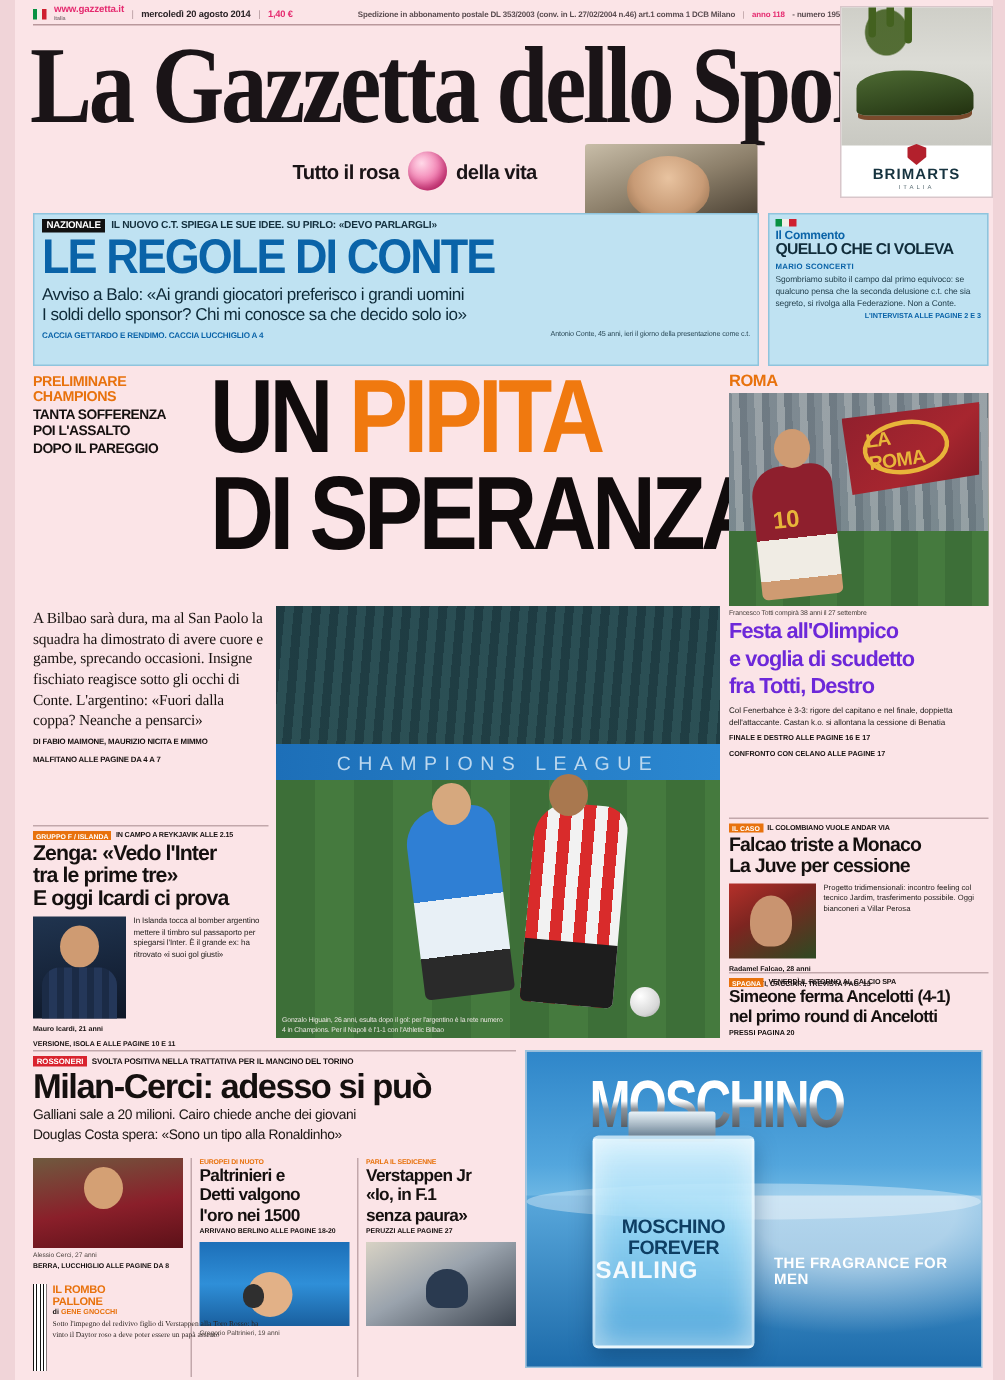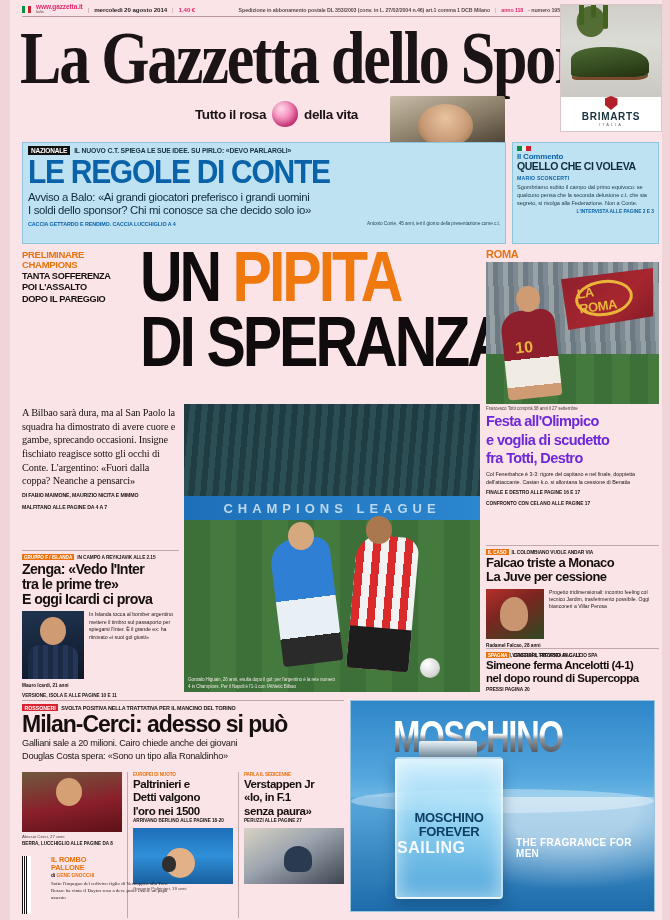--- a/index.html
+++ b/index.html
@@ -159,21 +159,21 @@
   
   .mainphoto {
     position: absolute; left: 184px; top: 404px; width: 296px; height: 288px;
     background: linear-gradient(180deg,#2a4a2c 0%,#3f6b3a 45%,#2f5630 100%);
     overflow: hidden;
   }
   .mp-stand { position:absolute; left:0; top:0; width:100%; height:92px;
     background: repeating-linear-gradient(95deg,#1d3a45 0 6px,#2a4e58 6px 12px); opacity:.9; }
   .mp-board { position:absolute; left:0; top:92px; width:100%; height:26px;
     background: linear-gradient(90deg,#1d6fb8,#2b87d0); }
-  .mp-board span{ display:block; text-align:center; font-size:13px; font-weight:bold; color:#bcd8ef; letter-spacing:5px; line-height:26px;}
+  .mp-board span{ display:block; text-align:center; font-size:13px; font-weight:normal; color:#bcd8ef; letter-spacing:5px; line-height:26px;}
   .mp-grass { position:absolute; left:0; bottom:0; width:100%; height:172px;
     background: repeating-linear-gradient(90deg,#3d6f38 0 26px,#457a3e 26px 52px); }
   .mp-p1 { position:absolute; left:92px; bottom:28px; width:60px; height:126px;
     background: linear-gradient(180deg,#2f7fd4 0 48%,#e8f0f6 48% 78%,#2a2a2a 78% 100%);
     border-radius: 24px 16px 4px 4px; transform: rotate(-7deg);}
   .mp-p2 { position:absolute; left:168px; bottom:22px; width:62px; height:134px;
     background: repeating-linear-gradient(90deg,#d92b2b 0 8px,#f2f2f2 8px 16px);
     border-radius: 24px 16px 4px 4px; transform: rotate(5deg);}
   .mp-p2::after{content:'';position:absolute;left:0;bottom:0;width:100%;height:42px;background:#1d1d1d;border-radius:0 0 4px 4px;}
   .mp-head1{position:absolute;left:104px;bottom:142px;width:26px;height:28px;border-radius:50%;background:#d6a87e;}
@@ -254,21 +254,21 @@
   .bp-cerci::after{content:'';position:absolute;left:34px;top:6px;width:26px;height:28px;border-radius:50%;background:#d4a074;}
   .bp-swim{background:linear-gradient(180deg,#1d6fb8 0%,#2f8fd8 50%,#1a5f9e 100%);}
   .bp-swim::after{content:'';position:absolute;left:32px;top:20px;width:30px;height:30px;border-radius:50%;background:#e2b187;}
   .bp-f1{background:linear-gradient(150deg,#d8d2c4 0%,#9aa3ad 45%,#3d4550 100%);}
   .bp-f1::after{content:'';position:absolute;left:40px;top:18px;width:28px;height:26px;border-radius:50% 50% 30% 30%;background:#2a3a50;}
   .b-cap{font-size:4.4px;color:#4a423e;margin-top:2px;line-height:1.4;}
   .b-foot{font-size:4.6px;font-weight:bold;color:#15100f;line-height:1.5;margin-top:1px;}
   .b-kick{font-size:4.6px;font-weight:bold;color:#e8720d;letter-spacing:-0.1px;}
   .b-title{font-size:11.5px;font-weight:bold;color:#15100f;line-height:1.08;letter-spacing:-0.45px;margin-top:1px;}
 
-  .gnocchi{position:absolute;left:22px;top:856px;width:158px;display:flex;gap:20px;}
+  .gnocchi{position:absolute;left:22px;top:856px;width:158px;display:flex;gap:4px;}
   .barcode{width:9px;height:58px;background:repeating-linear-gradient(90deg,#111 0 1px,#fff 1px 2.2px,#111 2.2px 3px,#fff 3px 4.4px);}
   .gn-body{flex:1;}
   .gn-title{font-size:7.4px;font-weight:bold;color:#e8720d;line-height:1.05;letter-spacing:-0.2px;}
   .gn-aut{font-size:4.8px;font-weight:bold;color:#15100f;margin-top:1px;}
   .gn-aut b{color:#e8720d;}
   .gn-txt{font-family:"Liberation Serif",serif;font-size:5px;color:#2a2421;line-height:1.45;margin-top:2px;}
   .gn-ball{position:absolute;right:4px;top:0;width:14px;height:16px;background:#2f2f2f;border-radius:50% 50% 45% 45%;}
 
   
   .moschino{position:absolute;left:350px;top:700px;width:305px;height:212px;
@@ -455,21 +455,21 @@
     <div class="f-foot pg">MARCOTTI, CACCIARI, TREVISTA PAG. 13</div>
   </div>
 
   <div class="simeone">
     <div class="hr-thin"></div>
     <div class="f-kick">
       <span class="tag">SPAGNA</span>
       <span class="tx">VENERDÌ IL RITORNO AL CALCIO SPA</span>
     </div>
     <div class="s-title">Simeone ferma Ancelotti (4-1)</div>
-    <div class="s-title">nel dopo round di Supercoppa</div>
+    <div class="s-title">nel primo round di Ancelotti</div>
     <div class="s-foot pg">PRESSI PAGINA 20</div>
   </div>
 
   <div class="cerci">
     <div class="hr-thin"></div>
     <div class="c-kick">
       <span class="tag">ROSSONERI</span>
       <span class="tx">SVOLTA POSITIVA NELLA TRATTATIVA PER IL MANCINO DEL TORINO</span>
     </div>
     <div class="c-title">Milan-Cerci: adesso si può</div>

